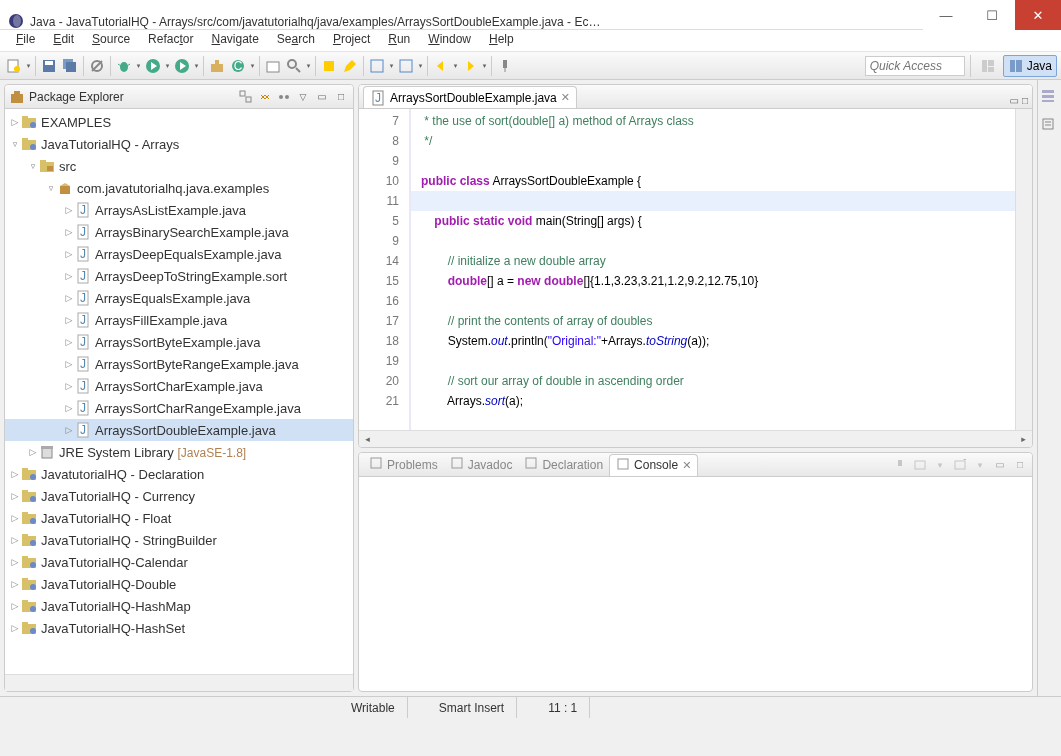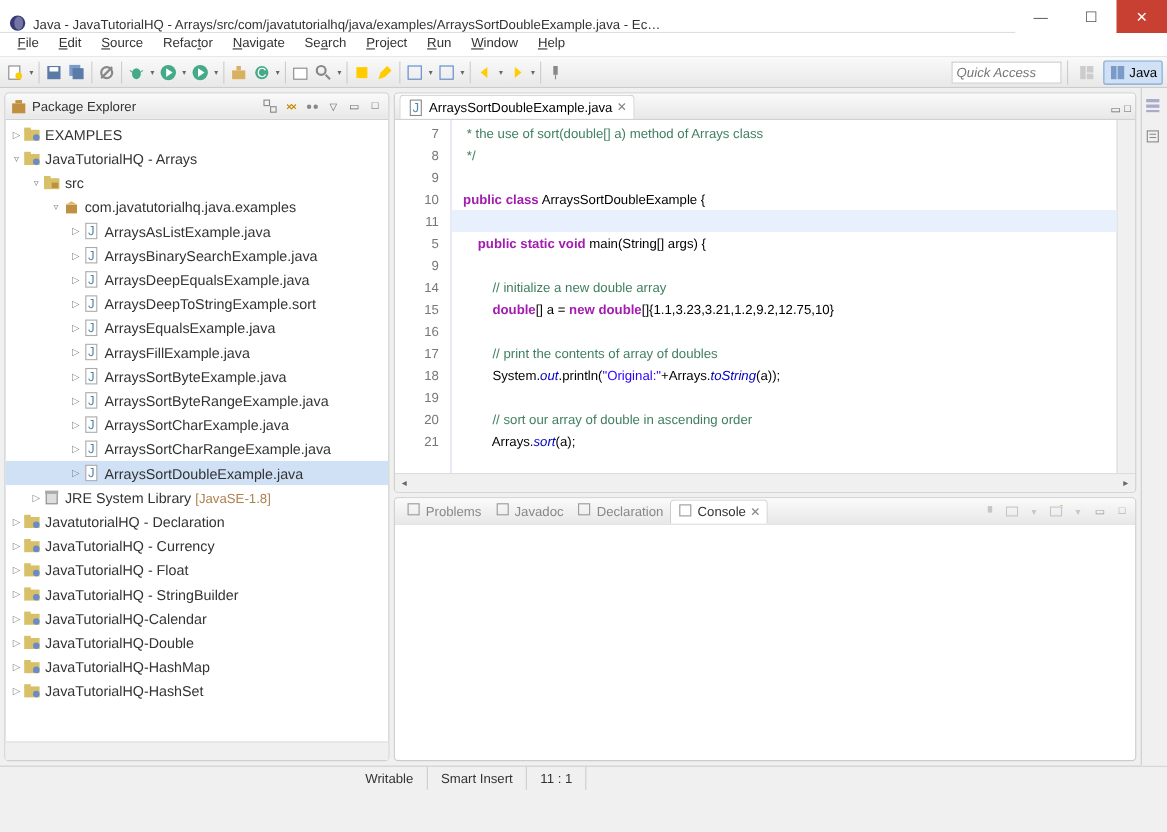--- a/index.html
+++ b/index.html
@@ -78,21 +78,21 @@
 .bottom .tab .x { color:#888; font-size:11px; }
 .bottom .tabbtns { margin-left:auto; display:flex; gap:4px; }
 .bottom .tabbtns div { width:16px; height:16px; display:flex; align-items:center; justify-content:center; opacity:0.6; }
 .bottom .body { flex:1; padding:4px 6px; color:#333; font-size:13px; }
 
 
 .rtrim { width:24px; border-left:1px solid #ccc; background:#f0f0f0; display:flex; flex-direction:column; align-items:center; padding-top:8px; gap:8px; }
 .rtrim .rbtn { width:20px; height:20px; }
 
 
-.statusbar { height:22px; border-top:1px solid #ccc; background:#f0f0f0; display:flex; align-items:center; font-size:12px; color:#333; }
+.statusbar { height:22px; border-top:1px solid #ccc; background:#f0f0f0; display:flex; align-items:center; font-size:12px; color:#333;gap:19px; }
 .statusbar .cell { border-right:1px solid #ccc; height:100%; display:flex; align-items:center; padding:0 12px; }
 .statusbar .spacer { width:320px; }
 
 
 .i-pkg { fill:#c09040; }
 </style>
 </head>
 <body>
 
 <div class="titlebar">

